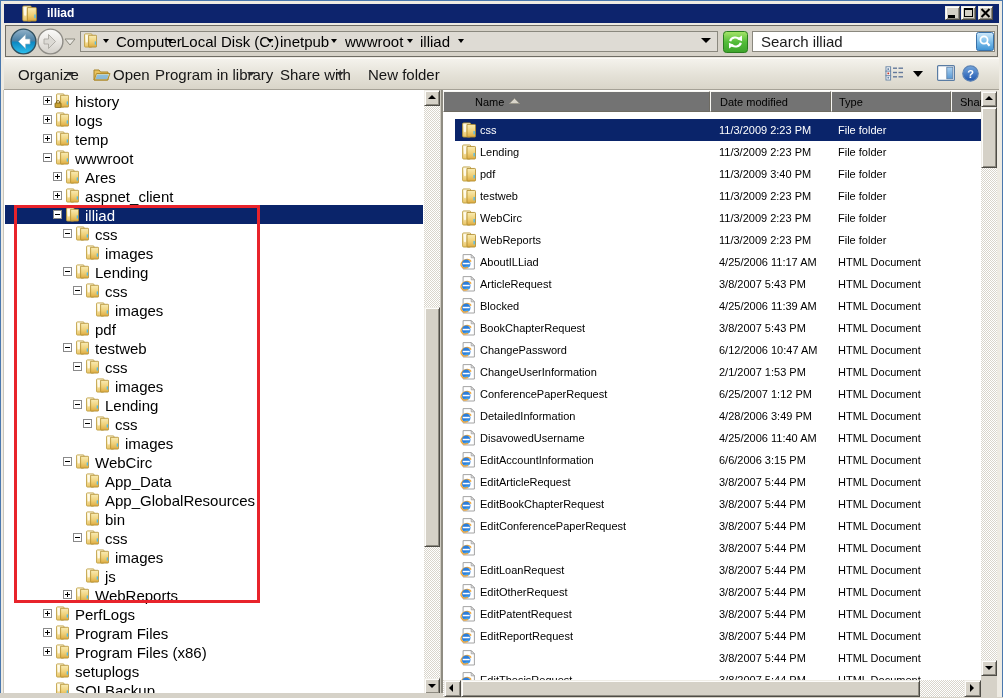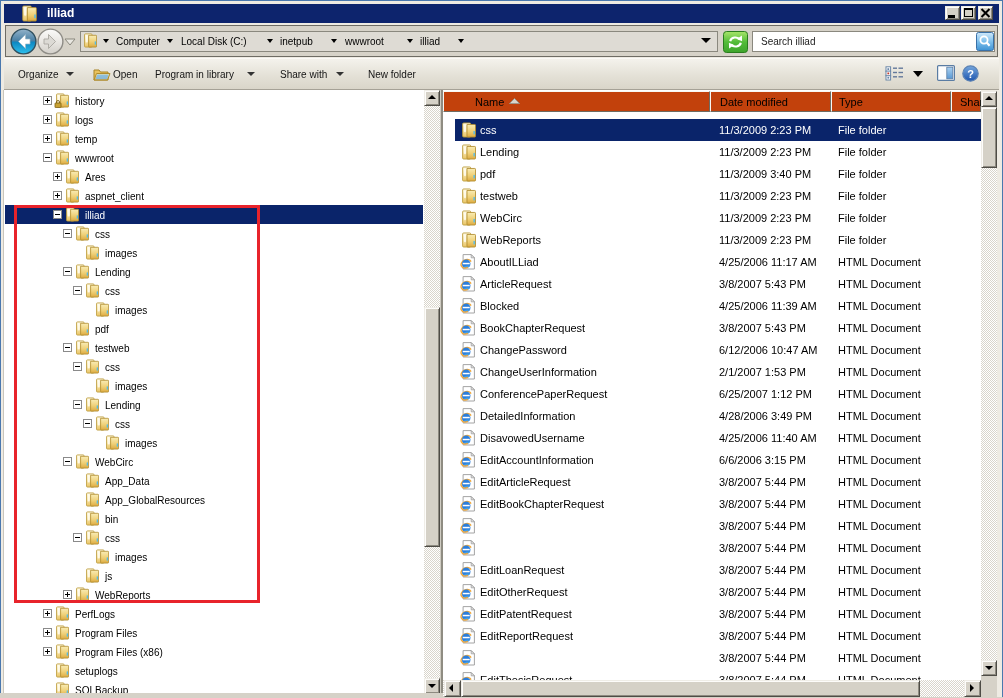--- a/index.html
+++ b/index.html
@@ -1,31 +1,31 @@
 <!DOCTYPE html>
 <html><head><meta charset="utf-8"><style>
 *{margin:0;padding:0;box-sizing:border-box}
 html,body{width:1003px;height:698px;overflow:hidden;background:#eeebe3;
  font-family:"Liberation Sans",sans-serif;-webkit-font-smoothing:antialiased}
 .a{position:absolute}
-.t{position:absolute;font-size:10px;line-height:19px;color:#000;white-space:nowrap}
+.t{position:absolute;font-size:15px;line-height:19px;color:#000;white-space:nowrap}
 .lt{position:absolute;font-size:11px;line-height:22px;color:#000;white-space:nowrap}
 .w{color:#fff}
 .ck{background:repeating-conic-gradient(#ffffff 0 25%,#d9d5cb 0 50%);background-size:2px 2px}
 .sb{background:#d5d1c7;border:1px solid;border-color:#efede7 #4e4c46 #4e4c46 #efede7;box-shadow:inset 1px 1px 0 #fdfcfa,inset -1px -1px 0 #8d8a80}
 .pm{position:absolute;width:9px;height:9px;background:#fff;border:1px solid #8a8a8a}
 .pm i{position:absolute;left:1px;top:3px;width:5px;height:1px;background:#000}
 .pm.p b{position:absolute;left:3px;top:1px;width:1px;height:5px;background:#000}
 .tD{position:absolute;width:0;height:0;border-left:4px solid transparent;border-right:4px solid transparent;border-top:4px solid #000}
 .tU{position:absolute;width:0;height:0;border-left:4px solid transparent;border-right:4px solid transparent;border-bottom:4px solid #000}
 .tL{position:absolute;width:0;height:0;border-top:4px solid transparent;border-bottom:4px solid transparent;border-right:4px solid #000}
 .tR{position:absolute;width:0;height:0;border-top:4px solid transparent;border-bottom:4px solid transparent;border-left:4px solid #000}
 .sep{position:absolute;width:7px;height:4px}
 .sep:before{content:"";position:absolute;width:0;height:0;border-left:3.5px solid transparent;border-right:3.5px solid transparent;border-top:4px solid #000}
-.hc{position:absolute;top:91px;height:21px;background:#c2410c;border-top:1px solid #f8f7f3;border-left:1px solid #f8f7f3;border-right:1px solid #6e6b62;border-bottom:1px solid #6e6b62}
+.hc{position:absolute;top:91px;height:21px;background:#737373;border-top:1px solid #f8f7f3;border-left:1px solid #f8f7f3;border-right:1px solid #6e6b62;border-bottom:1px solid #6e6b62}
 .hc span{position:absolute;top:1px;font-size:11px;line-height:18px;color:#000;white-space:nowrap}
 </style></head><body>
 <svg width="0" height="0" style="position:absolute">
     <defs>
 <linearGradient id="gA" x1="0" y1="0" x2="0" y2="1">
         <stop offset="0" stop-color="#fdf7dd"></stop>
         <stop offset=".5" stop-color="#f6e3a6"></stop>
         <stop offset="1" stop-color="#e9c465"></stop>
       </linearGradient>
 <linearGradient id="gB" x1="0" y1="0" x2="0" y2="1">
@@ -528,20 +528,21 @@
 <div class="lt" style="left:395px;top:359px">HTML Document</div>
 <svg class="a" style="left:17px;top:384px" width="16" height="16" viewBox="0 0 16 16">
       <use href="#ie"></use>
     </svg>
 <div class="lt" style="left:37px;top:381px">EditBookChapterRequest</div>
 <div class="lt" style="left:276px;top:381px">3/8/2007 5:44 PM</div>
 <div class="lt" style="left:395px;top:381px">HTML Document</div>
 <svg class="a" style="left:17px;top:406px" width="16" height="16" viewBox="0 0 16 16">
       <use href="#ie"></use>
     </svg>
+<div class="lt" style="left:37px;top:403px">EditConferencePaperRequest</div>
 <div class="lt" style="left:276px;top:403px">3/8/2007 5:44 PM</div>
 <div class="lt" style="left:395px;top:403px">HTML Document</div>
 <svg class="a" style="left:17px;top:428px" width="16" height="16" viewBox="0 0 16 16">
       <use href="#ie"></use>
     </svg>
 <div class="lt" style="left:276px;top:425px">3/8/2007 5:44 PM</div>
 <div class="lt" style="left:395px;top:425px">HTML Document</div>
 <svg class="a" style="left:17px;top:450px" width="16" height="16" viewBox="0 0 16 16">
       <use href="#ie"></use>
     </svg>

